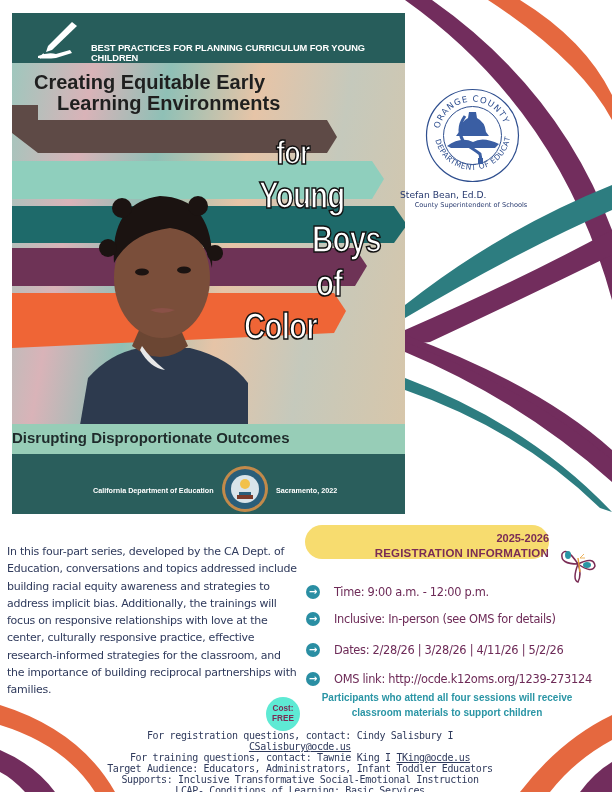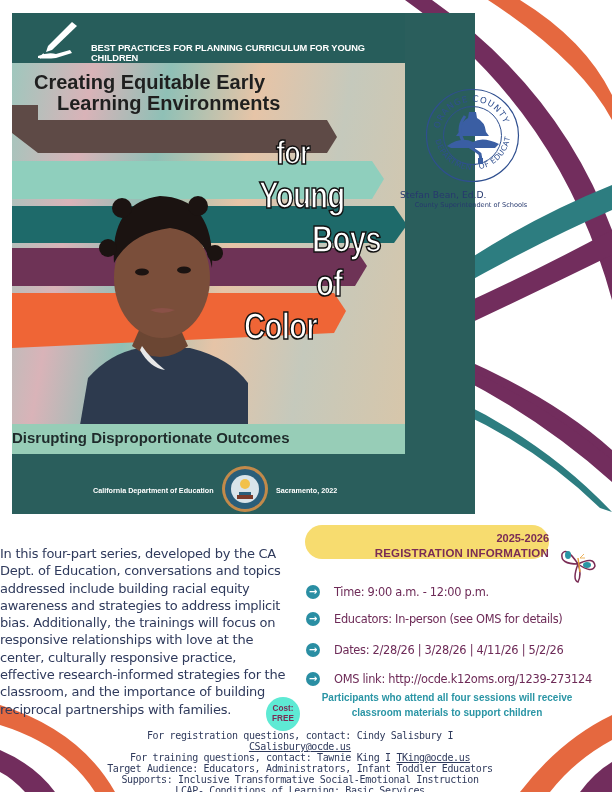--- a/index.html
+++ b/index.html
@@ -1,41 +1,41 @@
 <!DOCTYPE html>
 <html><head>
 <meta charset="utf-8">
 <style>
   html, body { margin:0; padding:0; }
   body { width:612px; height:792px; position:relative; overflow:hidden; background:#ffffff; font-family:"DejaVu Sans", sans-serif; }
   .swoosh { position:absolute; left:0; top:0; width:612px; height:792px; pointer-events:none; }
 
   
-  .cover { position:absolute; left:12px; top:13px; width:463px; height:501px; background:#2a5e5c; overflow:hidden; }
+  .cover { position:absolute; left:12px; top:13px; width:393px; height:501px; background:#2a5e5c; overflow:hidden; }
   .cover-top { position:absolute; left:0; top:0; width:393px; height:50px; background:#275d5b; }
   .pen { position:absolute; left:22px; top:7px; width:46px; height:40px; }
   .series { position:absolute; left:79px; top:30px; font-family:"Liberation Sans", sans-serif; font-weight:bold; font-size:9.3px; color:#ffffff; letter-spacing:-0.1px; }
   .photo { position:absolute; left:0; top:50px; width:393px; height:362px;
     background: linear-gradient(100deg, #9fc7bd 0%, #d9b3b8 18%, #8fc0b6 35%, #e6c4a7 55%, #c5c9bc 75%, #d7c6aa 100%); }
   .title1 { position:absolute; left:22px; top:59px; width:330px; font-family:"Liberation Sans", sans-serif; font-weight:bold; font-size:20px; line-height:21px; color:#1f1f1f; }
   .title1 .l2 { display:block; padding-left:23px; }
   .band-word { position:absolute; font-family:"Liberation Sans", sans-serif; font-weight:bold; font-size:36px; color:#ffffff; -webkit-text-stroke:1.6px #111; letter-spacing:-1px; transform:scaleX(0.82); transform-origin:left center; }
   .child { position:absolute; left:68px; top:165px; width:168px; height:247px; }
   .subtitle-band { position:absolute; left:0; top:411px; width:393px; height:30px; background:#97cdb7; }
   .subtitle { position:absolute; left:0; top:416px; width:393px; font-family:"Liberation Sans", sans-serif; font-weight:bold; font-size:15px; color:#1f2b2b; }
   .publisher { position:absolute; top:473px; font-family:"Liberation Sans", sans-serif; font-weight:bold; font-size:7.2px; color:#ffffff; }
   .seal { position:absolute; left:209px; top:452px; width:48px; height:48px; }
 
   
   .oc-logo { position:absolute; left:425px; top:88px; width:95px; height:95px; }
   .supt-name { position:absolute; left:400px; top:189px; width:142px; text-align:left; font-size:9.2px; color:#27396e; }
   .supt-title { position:absolute; left:400px; top:201px; width:142px; text-align:center; font-size:6.6px; color:#27396e; }
 
   
-  .desc { position:absolute; left:0; top:532px; width:290px; font-family:"DejaVu Sans", sans-serif; font-size:13px; line-height:17.3px; color:#2f3a5c; letter-spacing:-0.25px; }
+  .desc { position:absolute; left:7px; top:532px; width:290px; font-family:"DejaVu Sans", sans-serif; font-size:11px; line-height:17.3px; color:#2f3a5c; letter-spacing:-0.25px; }
 
   
   .reg-pill { position:absolute; left:305px; top:525px; width:244px; height:34px; background:#f7dc6f; border-radius:24px; text-align:right; }
   .reg-pill .yr { display:block; margin-top:7px; font-family:"Liberation Sans", sans-serif; font-weight:bold; font-size:11px; color:#7a2c55; }
   .reg-pill .hd { display:block; margin-top:3px; font-family:"Liberation Sans", sans-serif; font-weight:bold; font-size:11.5px; color:#7a2c55; letter-spacing:0.2px; }
   .butterfly { position:absolute; left:558px; top:544px; width:40px; height:40px; }
 
   .info-list { position:absolute; left:304px; top:582px; width:305px; margin:0; padding:0; list-style:none; }
   .info-item { position:relative; height:27px; padding-left:30px; font-family:"DejaVu Sans", sans-serif; font-size:11.4px; color:#6d2a57; line-height:20px; letter-spacing:-0.3px; white-space:nowrap; }
   .info-item:nth-child(2) { height:31px; }
@@ -169,21 +169,21 @@
   <path d="M22 14 L26 10 M22 14 L27 14" stroke="#e8a23a" stroke-width="0.8"></path>
 </svg>
 
 <ul class="info-list">
   <li class="info-item">
     <span class="arrow">→</span>
     <span>Time: 9:00 a.m. - 12:00 p.m.</span>
   </li>
   <li class="info-item">
     <span class="arrow">→</span>
-    <span>Educators: In-person (see OMS for details)</span>
+    <span>Inclusive: In-person (see OMS for details)</span>
   </li>
   <li class="info-item">
     <span class="arrow">→</span>
     <span>Dates: 2/28/26 | 3/28/26 | 4/11/26 | 5/2/26</span>
   </li>
   <li class="info-item">
     <span class="arrow">→</span>
     <span>OMS link: http://ocde.k12oms.org/1239-273124</span>
   </li>
 </ul>

